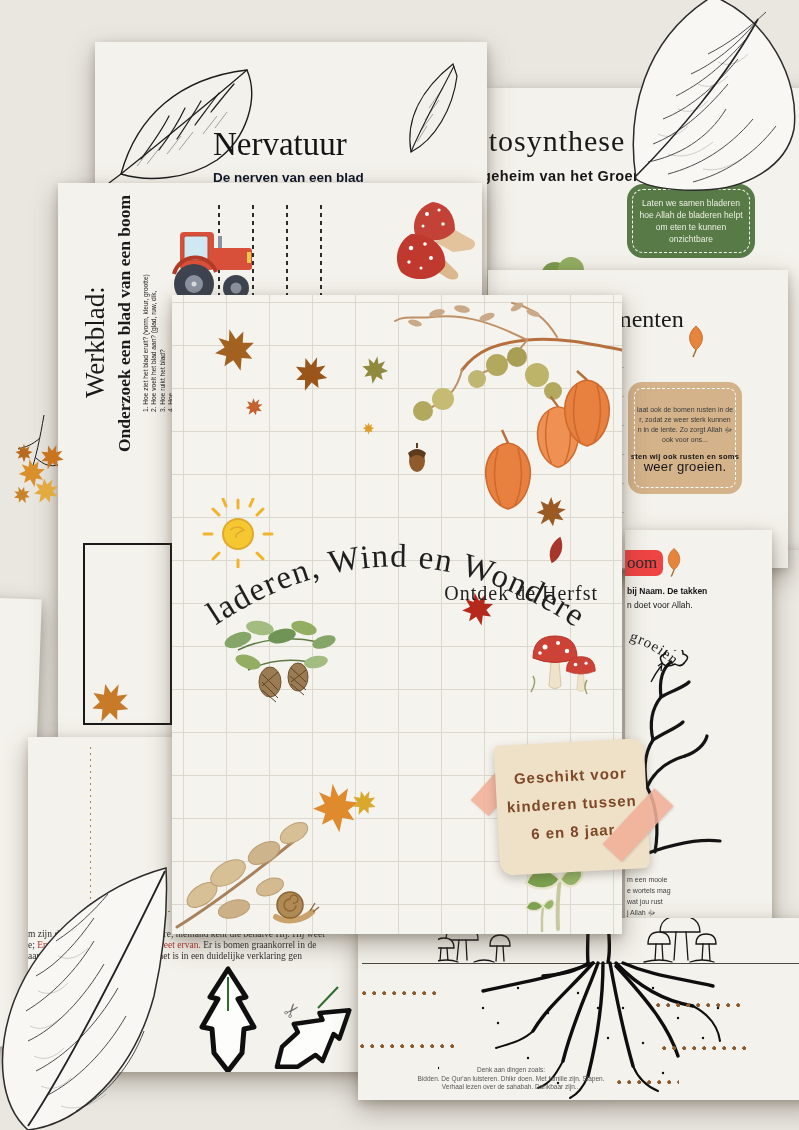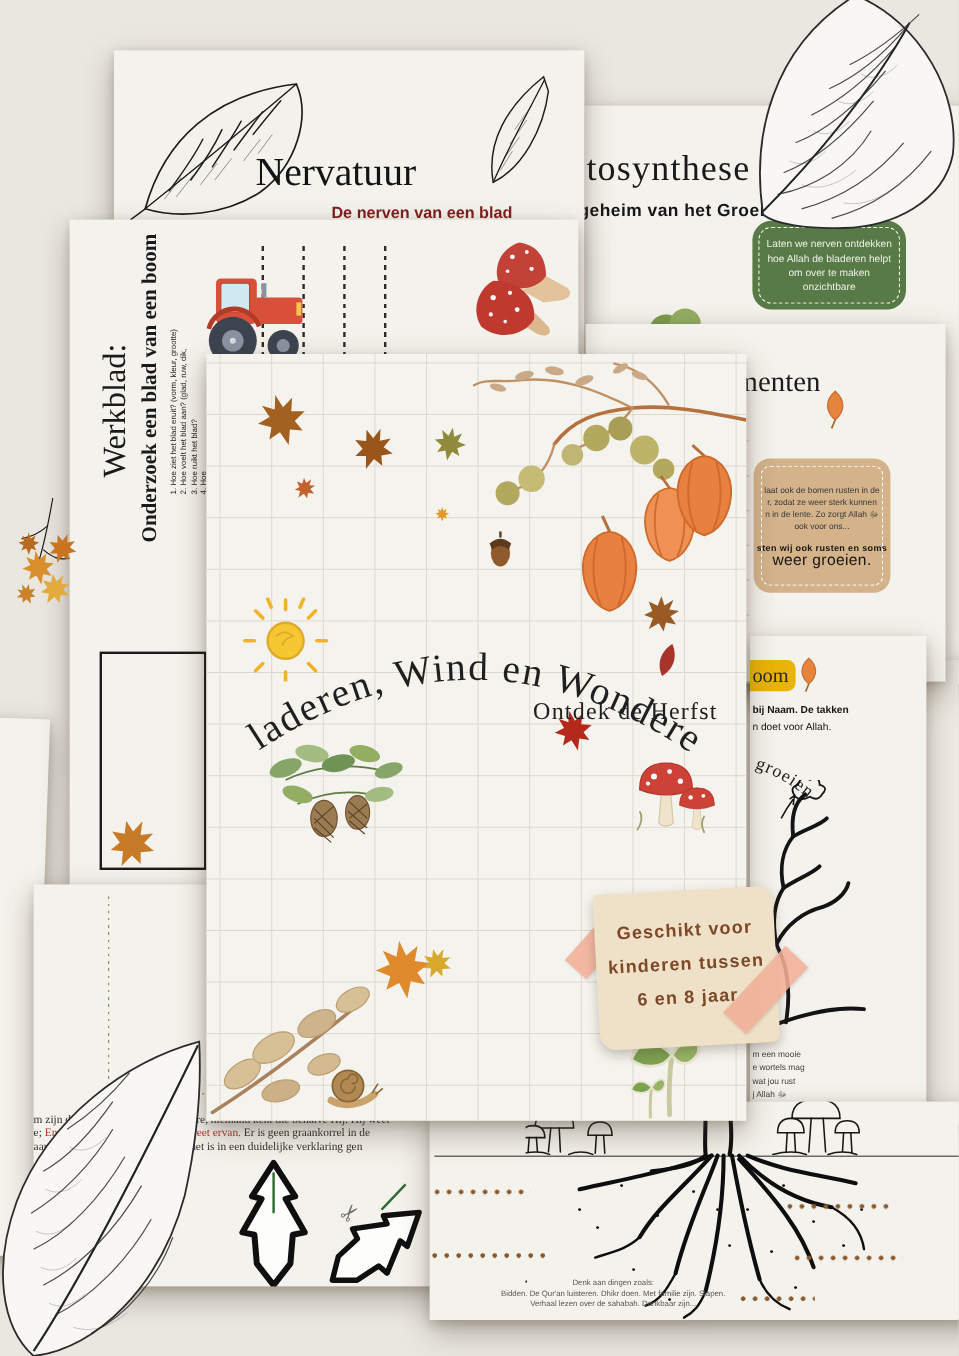--- a/index.html
+++ b/index.html
@@ -35,23 +35,23 @@
 
   <div class="pg" style="left:-48px;top:598px;width:82px;height:448px;transform:rotate(2deg);z-index:1"></div>
 
   <div class="pg" style="left:487px;top:88px;width:330px;height:482px;z-index:2">
     <div class="abs ser" style="left:-32px;top:36px;font-size:30px;color:#1a1a1a;letter-spacing:1px">Fotosynthese</div>
     <div class="abs san nowrap" style="left:-34px;top:80px;font-size:14.5px;font-weight:bold;color:#161616;letter-spacing:.4px">Het geheim van het Groene Blad</div>
     <div class="abs" style="left:140px;top:96px;width:128px;height:74px;background:#587a46;border-radius:16px;
                 outline:1.6px dashed rgba(255,255,255,.95);outline-offset:-6px;
                 display:flex;flex-direction:column;justify-content:center;text-align:center;
                 color:#eef0e6;font-size:8.5px;line-height:12px">
-      <div>Laten we nerven ontdekken</div>
+      <div>Laten we samen bladeren</div>
       <div>hoe Allah de bladeren helpt</div>
-      <div>om over te maken</div>
+      <div>om eten te kunnen</div>
       <div>onzichtbare</div>
     </div>
     <svg class="abs" style="left:48px;top:158px" width="62" height="54" viewBox="0 0 62 54">
       <circle cx="20" cy="30" r="14" fill="#7d9b4e"></circle>
         <circle cx="36" cy="24" r="13" fill="#93ad62"></circle>
       <circle cx="44" cy="36" r="11" fill="#6f8f45"></circle>
         <circle cx="28" cy="40" r="12" fill="#88a356"></circle>
     </svg>
   </div>
 
@@ -72,21 +72,21 @@
       <g fill="none" stroke="#1c1c1c" stroke-width=".7" opacity=".55">
         <path d="M30,110 L44,92"></path>
           <path d="M40,108 L54,90"></path>
           <path d="M60,98 L74,80"></path>
         <path d="M72,94 L86,76"></path>
           <path d="M96,78 L110,60"></path>
           <path d="M108,72 L120,56"></path>
       </g>
     </svg>
     <div class="abs ser" style="left:118px;top:84px;width:214px;text-align:left;font-size:33px;color:#141414">Nervatuur</div>
-    <div class="abs san" style="left:118px;top:128px;width:214px;text-align:right;font-size:13.5px;font-weight:bold;color:#7f1d1d">De nerven van een blad</div>
+    <div class="abs san" style="left:118px;top:128px;width:214px;text-align:left;font-size:13.5px;font-weight:bold;color:#0f172a">De nerven van een blad</div>
     <svg class="abs" style="left:298px;top:16px" width="80" height="105" viewBox="0 0 80 105">
       <path d="M60,6 C30,30 12,60 18,94 C42,82 60,50 64,18 Z" fill="#f3f1eb" stroke="#1c1c1c" stroke-width="1.2"></path>
       <path d="M61,8 C42,45 28,70 18,94" fill="none" stroke="#1c1c1c" stroke-width="1.1"></path>
       <g fill="none" stroke="#1c1c1c" stroke-width=".6" opacity=".6">
         <path d="M50,30 L36,50"></path>
           <path d="M46,42 L32,62"></path>
           <path d="M40,56 L27,74"></path>
           <path d="M34,68 L24,84"></path>
       </g>
     </svg>
@@ -169,21 +169,21 @@
       <circle cx="26" cy="68" r="1.5" fill="#fff"></circle>
     </svg>
 
     <div class="abs" style="left:25px;top:360px;width:85px;height:178px;border:2px solid #1a1a1a"></div>
     <svg class="abs" style="left:30px;top:498px" width="44" height="44" viewBox="-16 -16 32 32">
       <use href="#maple" fill="#c77a28" transform="rotate(25)"></use>
     </svg>
   </div>
 
   <div class="pg" style="left:625px;top:530px;width:147px;height:428px;z-index:5;overflow:hidden">
-    <div class="abs" style="left:-12px;top:20px;width:50px;height:26px;background:#eab308;border-radius:7px">
+    <div class="abs" style="left:-12px;top:20px;width:50px;height:26px;background:#ef4444;border-radius:7px">
       <span class="ser" style="position:absolute;left:14px;top:3px;font-size:17px;color:#2a2a2a">oom</span>
     </div>
     <svg class="abs" style="left:40px;top:16px" width="18" height="32" viewBox="0 0 20 34">
       <path d="M10,2 C2,9 1,18 10,26 C19,18 18,9 10,2 Z" fill="#e5853c" stroke="#c96a2f"></path>
       <path d="M10,26 L7,33" stroke="#a06a32" stroke-width="1.5" fill="none"></path>
     </svg>
     <div class="abs san nowrap" style="left:2px;top:56px;font-size:8.5px;font-weight:bold;color:#141414">bij Naam. De takken</div>
     <div class="abs san nowrap" style="left:2px;top:70px;font-size:8.5px;font-weight:normal;color:#141414">n doet voor Allah.</div>
     <svg class="abs" style="left:0px;top:104px" width="80" height="60" viewBox="0 0 80 60">
       <path id="gp" d="M4,6 C28,14 52,30 72,56" fill="none"></path>
@@ -219,21 +219,21 @@
          background-image:repeating-linear-gradient(180deg,#a5874e 0 2px,transparent 2px 6px)"></div>
     <div class="abs" style="left:62px;top:174px;width:90px;height:1px;
          background-image:repeating-linear-gradient(90deg,#a5874e 0 2px,transparent 2px 6px)"></div>
     <div class="abs" style="left:65px;top:30px;width:160px;text-align:right;direction:rtl">
       <div class="nowrap" style="font-size:15px;color:#222;line-height:32px">وَيَعْلَمُ مَا</div>
       <div class="nowrap" style="font-size:18px;color:#a8741a;font-weight:bold;line-height:34px">إِلَّا يَعْلَمُهَا</div>
       <div class="nowrap" style="font-size:14px;color:#222;line-height:30px">وَلَا يَابِسٍ</div>
     </div>
     <div class="abs ser" style="left:0px;top:192px;width:345px;font-size:9.5px;line-height:11px;color:#2e2e2e">
       <div class="nowrap">m zijn de sleutels van het onzichtbare, niemand kent die behalve Hij. Hij weet</div>
-      <div class="nowrap"><span>e; </span><span style="color:#b13328">En er valt nog geen blad of Hij weet ervan.</span><span> Er is geen graankorrel in de</span></div>
+      <div class="nowrap"><span>e; </span><span style="color:#b13328">En er valt nog geen blad of Hij weet ervan.</span><span> Er is bomen graankorrel in de</span></div>
       <div class="nowrap">aarde, noch iets' vers of droogs of het is in een duidelijke verklaring gen</div>
     </div>
 
     <svg class="abs" style="left:142px;top:228px" width="230" height="110" viewBox="0 0 230 110">
       <g stroke="#0f0f0f" stroke-width="5" fill="#fdfdfb" stroke-linejoin="round">
         <path d="M58,4 L40,32 L48,34 L32,62 L42,64 L44,88 L58,106 L72,88 L74,64 L84,62 L68,34 L76,32 Z"></path>
         <g transform="translate(150,2) rotate(52) scale(.9)">
           <path d="M58,4 L40,32 L48,34 L32,62 L42,64 L44,88 L58,106 L72,88 L74,64 L84,62 L68,34 L76,32 Z"></path>
         </g>
       </g>

